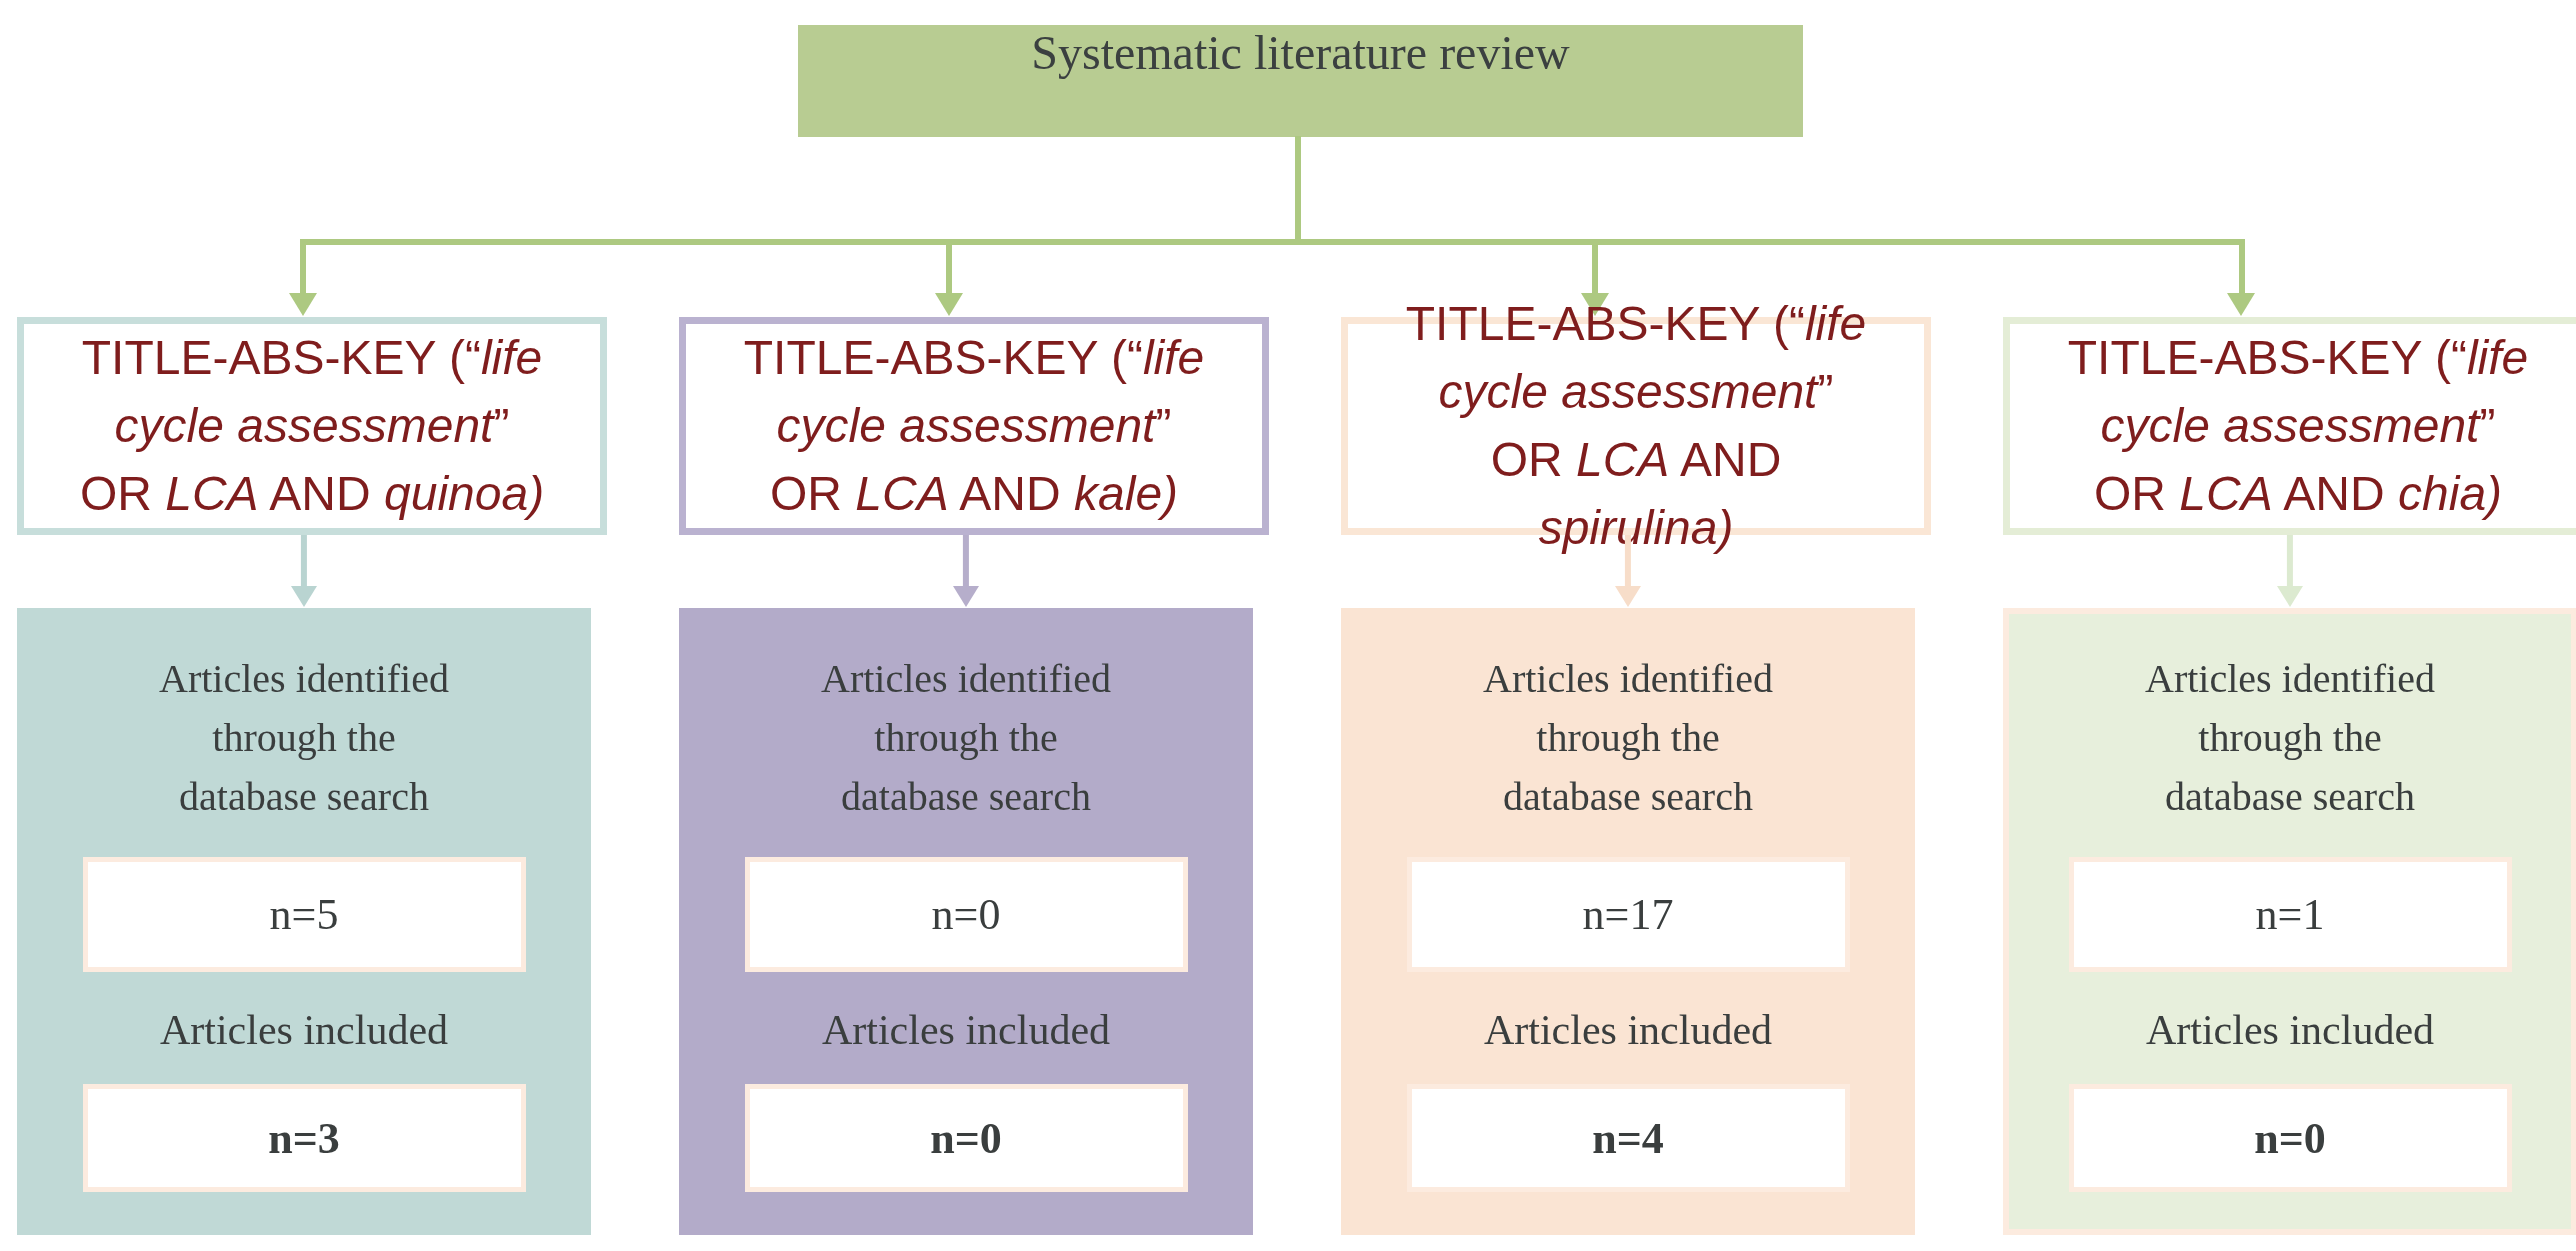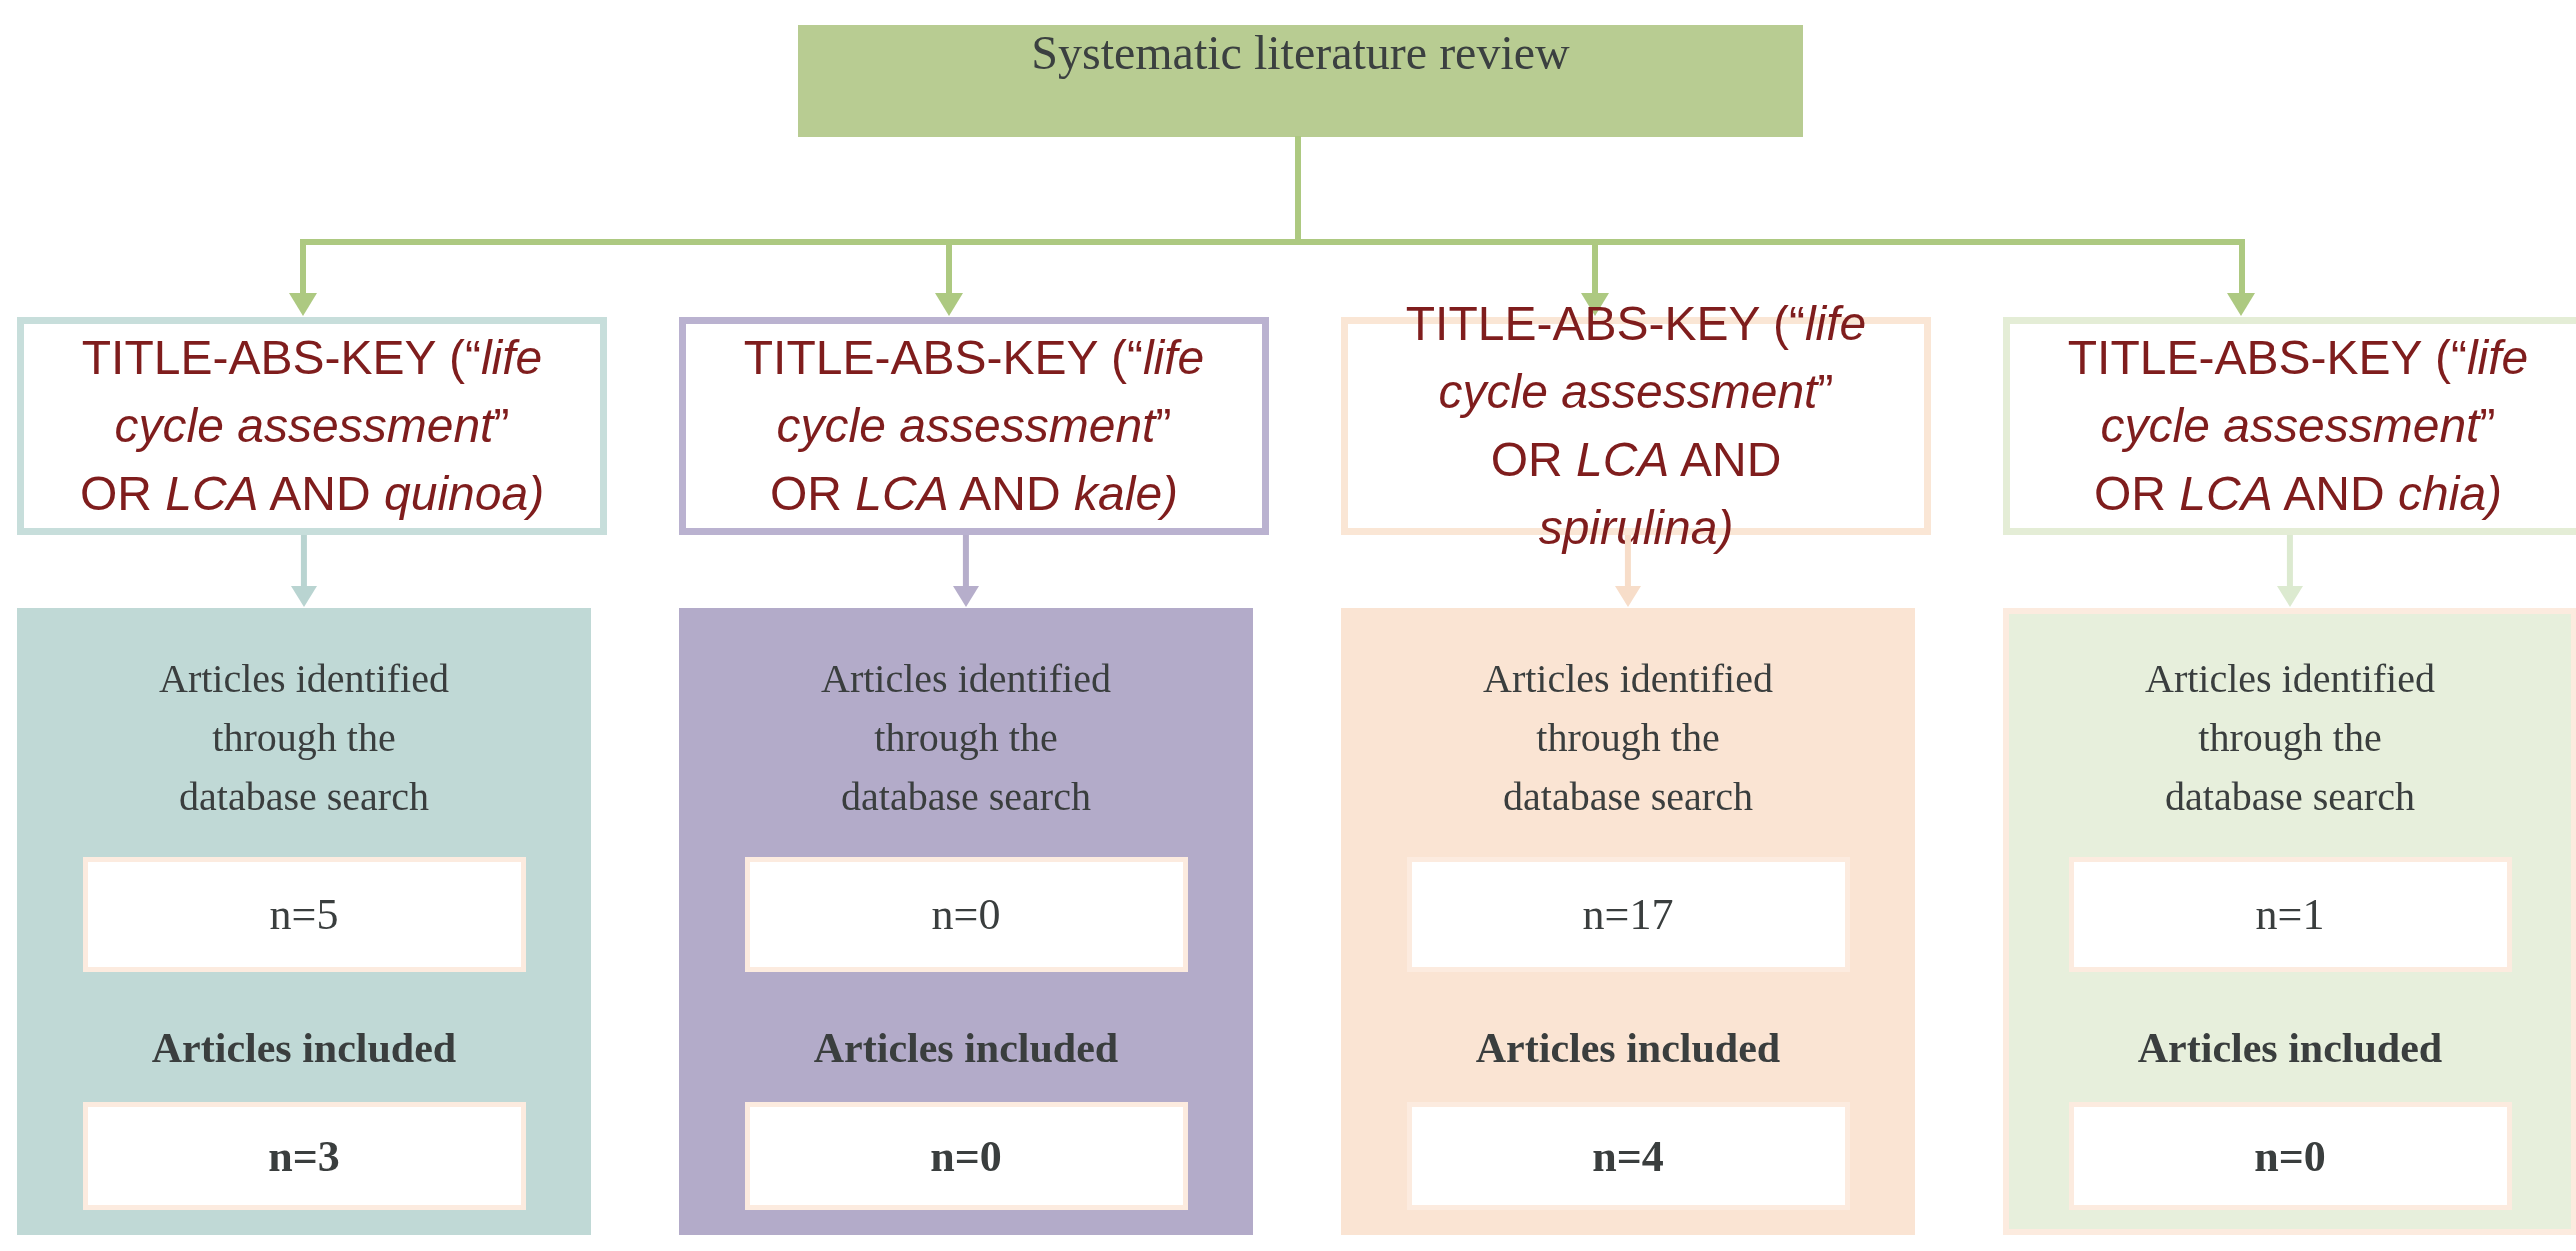--- a/index.html
+++ b/index.html
@@ -63,21 +63,21 @@
   }
   .identified-label { font-size:40px; line-height:59px; }
   .nbox {
     box-sizing:border-box; width:443px; margin:0 auto;
     background:var(--innerfill,#ffffff);
     border:5.4px solid var(--innerborder,#fcebdf);
     display:flex; align-items:center; justify-content:center;
     font-size:44px;
   }
   .nbox-a { height:115px; margin-top:31px; }
-  .included-label { margin-top:45px; font-size:42px; line-height:62px; font-weight:bold; }
+  .included-label { margin-top:27px; font-size:42px; line-height:62px; font-weight:normal; }
   .nbox-b { height:108px; margin-top:23px; font-weight:bold; }
 </style>
 </head>
 <body>
 
 <div class="canvas" style="--connector: #adc981; --topfill: #b8cc92; --innerborder: #fcebdf; --innerfill: #ffffff;">
 
   <div class="top-box">
     <span>Systematic literature review</span>
   </div>

